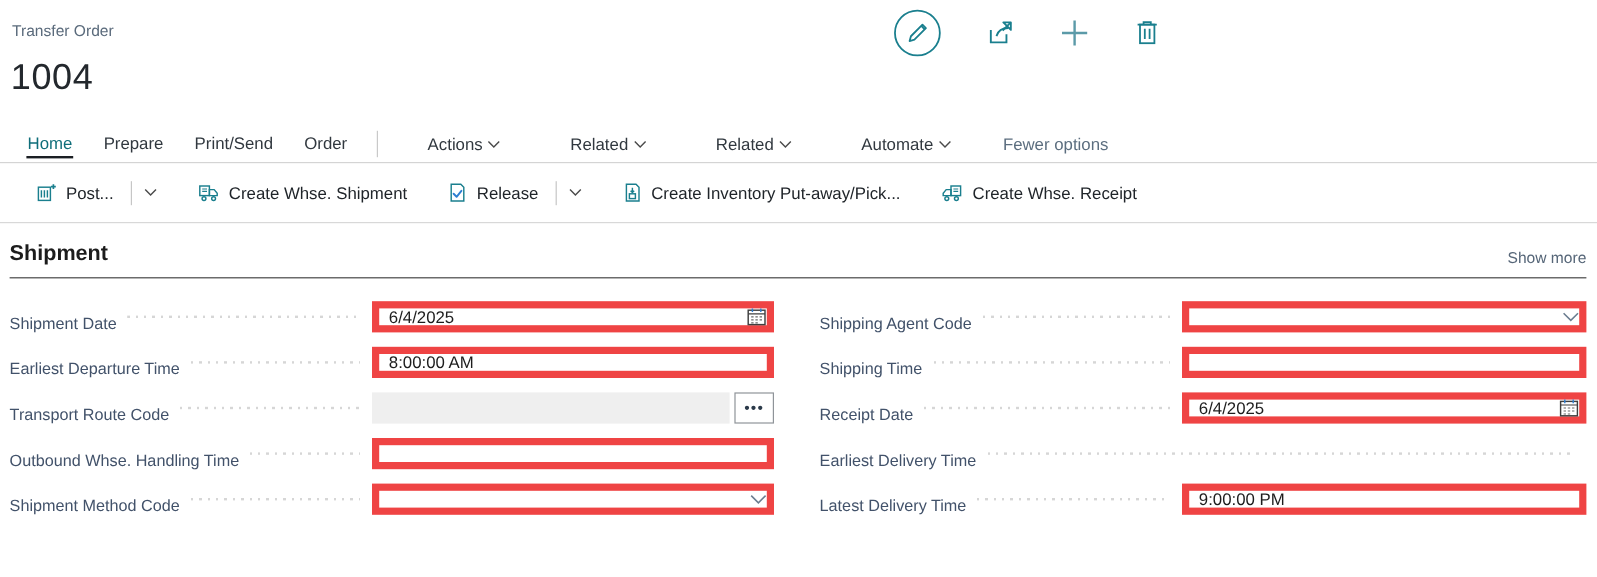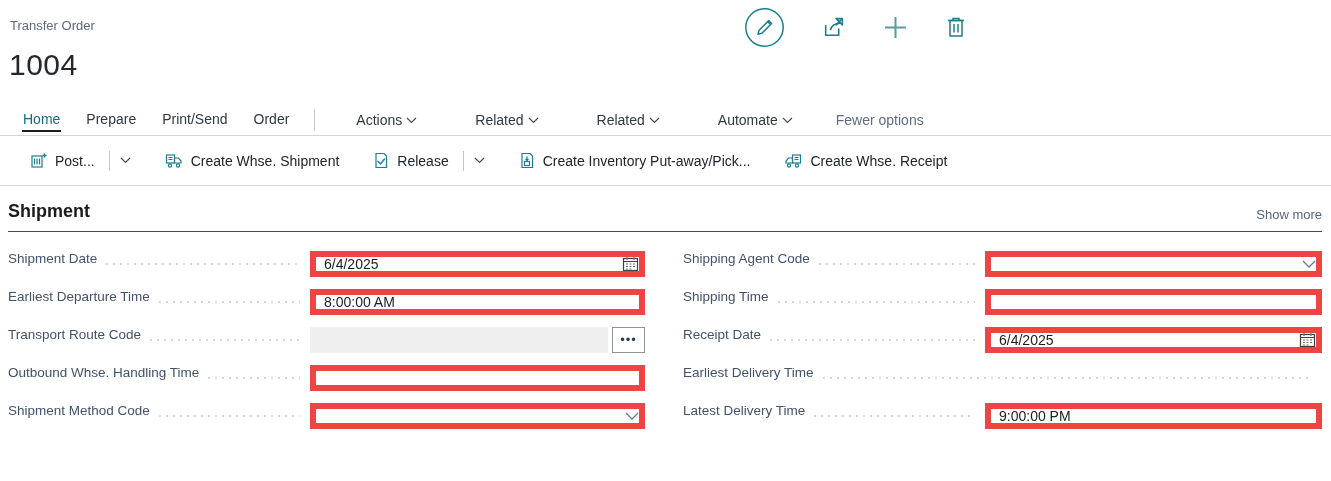--- a/index.html
+++ b/index.html
@@ -70,21 +70,21 @@
     position: absolute; left: 8px; top: 201px; width: 1314px; height: 31px;
     border-bottom: 1px solid #474747;
     display: flex; align-items: flex-start; justify-content: space-between;
   }
   .section-title { font-size: 18px; font-weight: bold; color: #1c1c1c; cursor: pointer; }
   .show-more { font-size: 13px; color: #566678; background: none; border: none; cursor: pointer; font-family: inherit; margin-top: 6px; }
   
   .col { position: absolute; top: 251px; }
   .col-left { left: 8px; width: 637px; }
   .col-right { left: 683px; width: 639px; }
-  .field-row { display: flex; align-items: flex-start; height: 26px; margin-bottom: 12px; }
+  .field-row { display: flex; align-items: flex-end; height: 26px; margin-bottom: 12px; }
   .field-label { font-size: 13.5px; color: #42526a; white-space: nowrap; }
   .leader {
     flex: 1; height: 2px; margin: 0 10px 0 9px; align-self: center;
     background-image: repeating-linear-gradient(to right, #d6d6d6 0 2px, transparent 2px 7px);
     background-position: 0 0; background-size: 100% 2px; background-repeat: no-repeat;
   }
   .control { position: relative; width: 335px; height: 26px; flex: none; }
   .col-right .control { width: 337px; }
   .control input {
     width: 100%; height: 100%;

